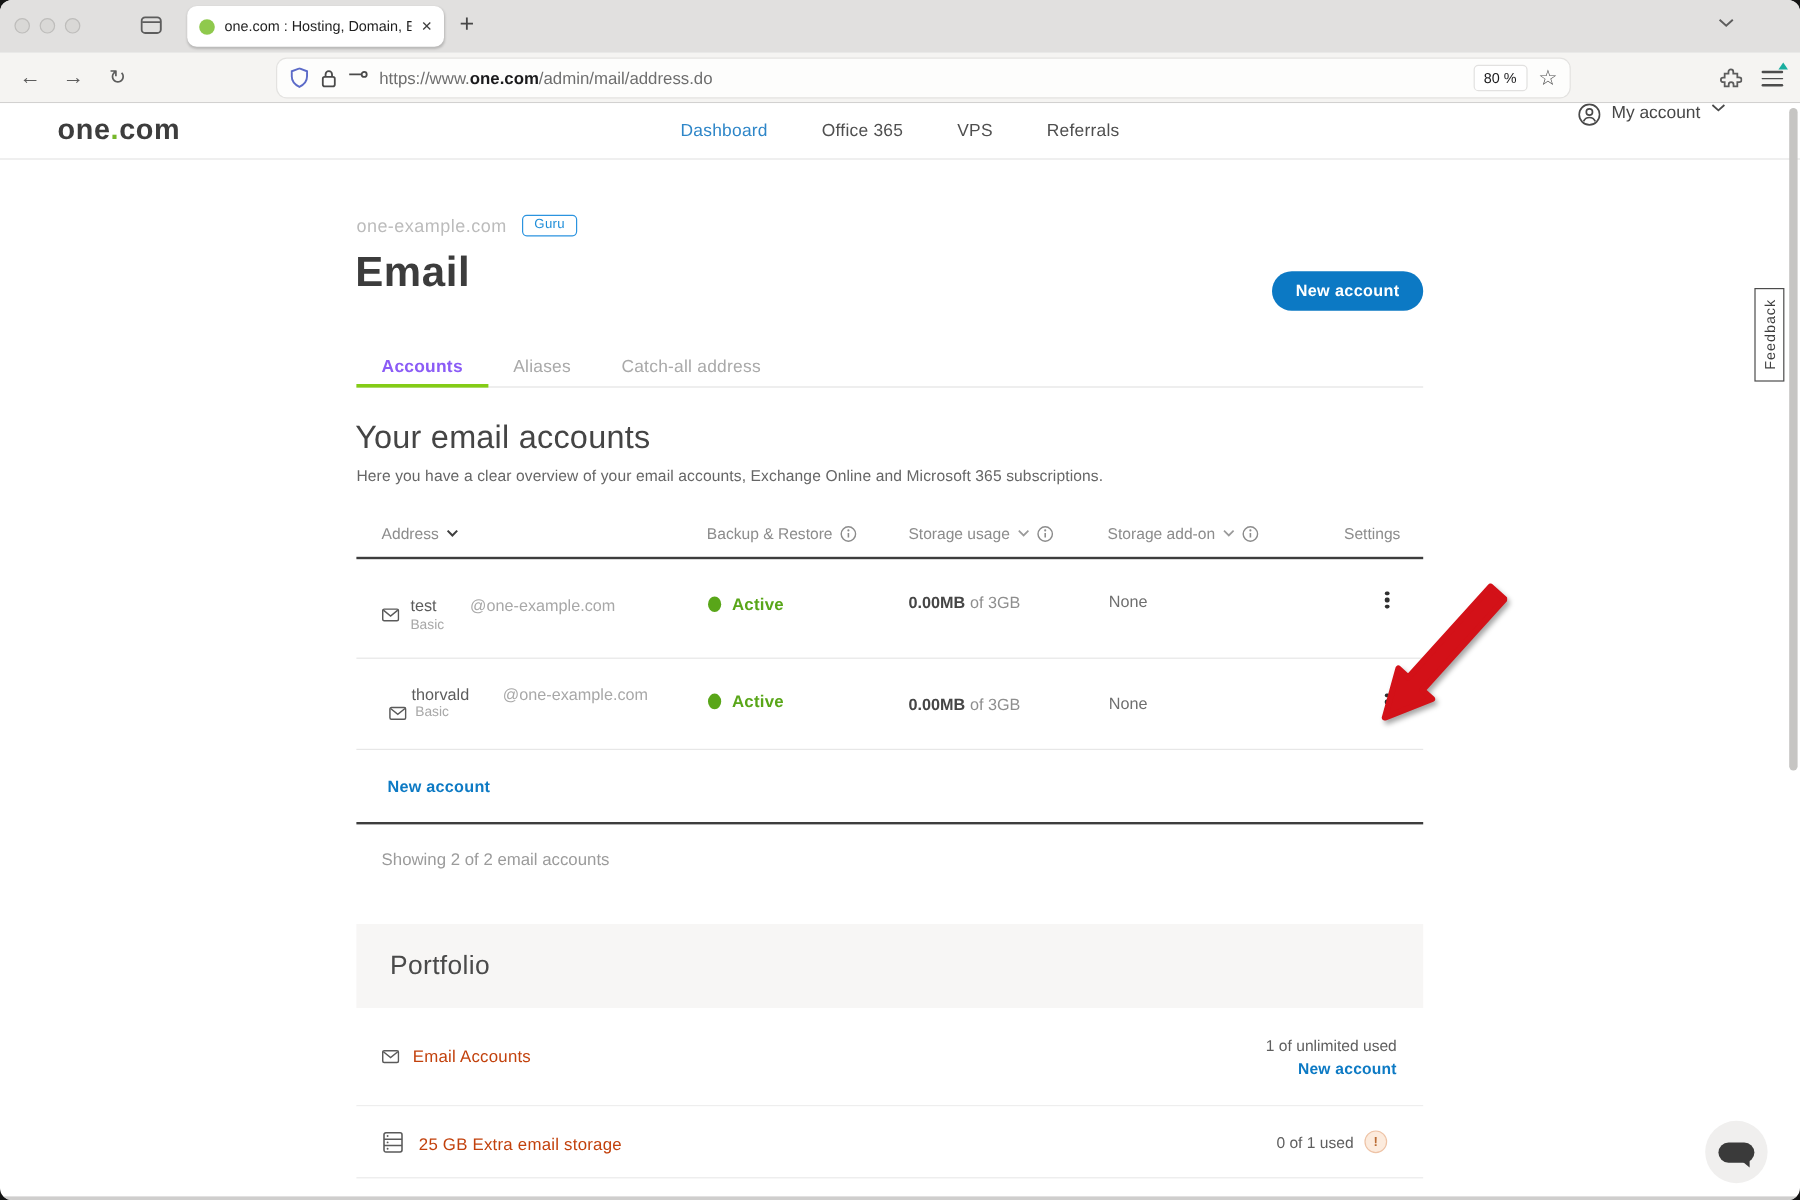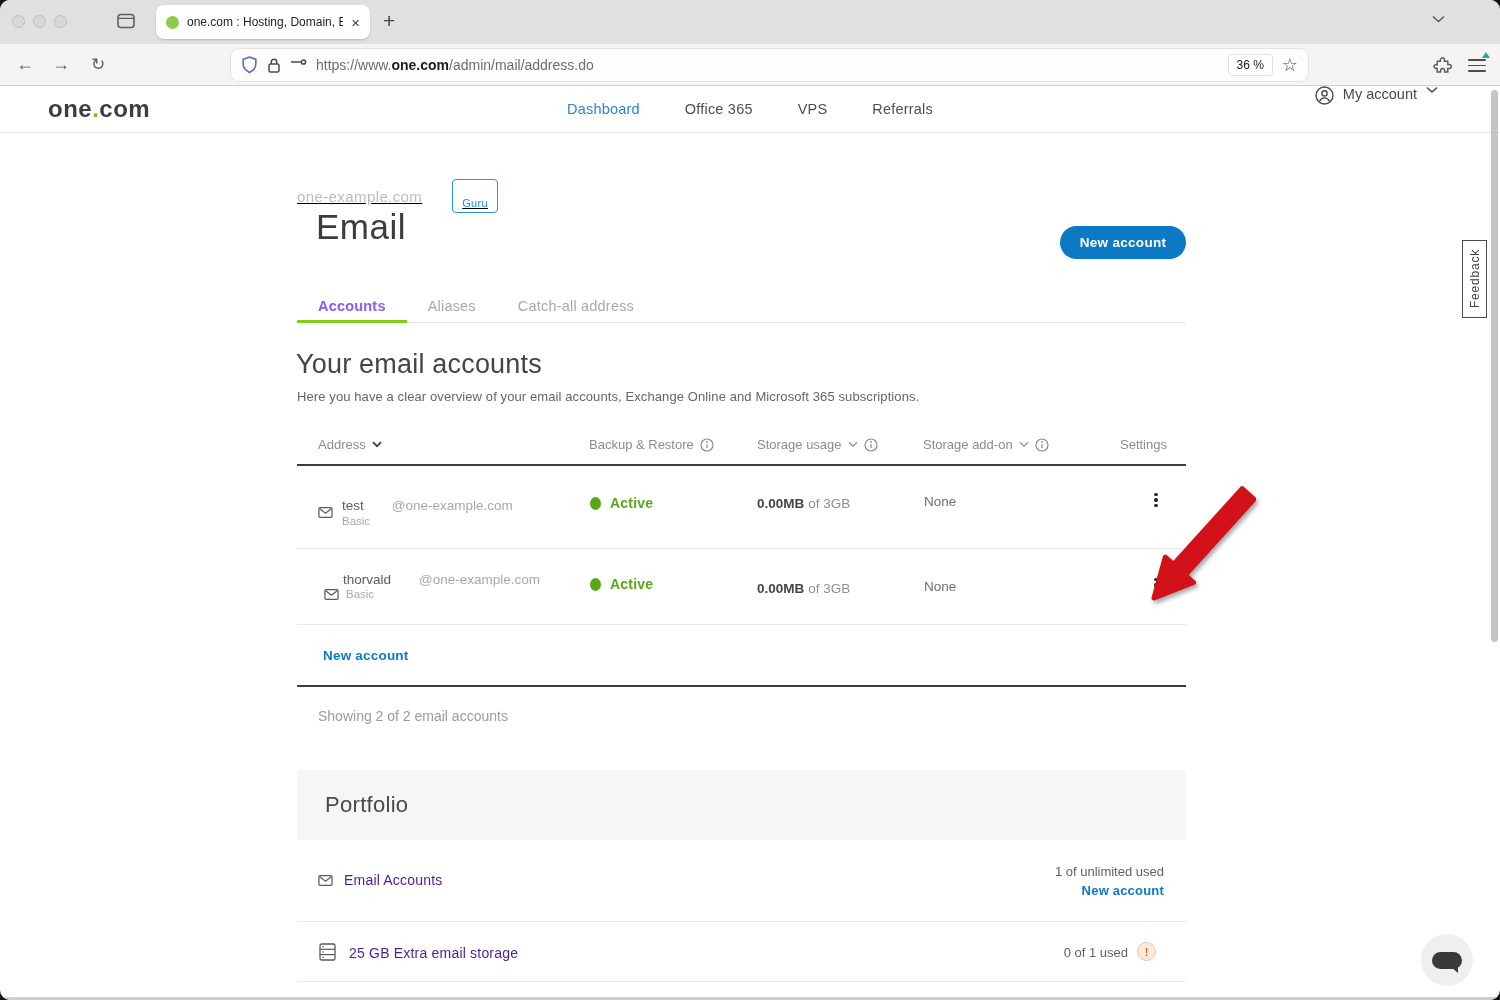--- a/index.html
+++ b/index.html
@@ -37,24 +37,24 @@
   
   .site-header{position:absolute;top:86px;left:0;right:0;height:47px;background:#fff;border-bottom:1px solid #e4e4e4;}
   .logo{position:absolute;left:48px;top:9px;font-size:24px;font-weight:700;color:#3d3d3d;letter-spacing:.5px;}
   .logo .dot{color:#76b729;}
   .main-nav{position:absolute;left:0;right:0;top:0;height:46px;display:flex;justify-content:center;align-items:center;gap:45px;}
   .nav-link{font-size:14.5px;color:#4f4f4f;letter-spacing:.2px;cursor:default;}
   .nav-link.active{color:#2e86c8;}
   .account{position:absolute;right:62px;top:0;height:46px;display:flex;align-items:flex-start;gap:9px;color:#474747;font-size:14.5px;}
 
   
-  .domain-line{position:absolute;left:297px;top:179px;display:flex;align-items:center;gap:30px;text-decoration:underline;}
+  .domain-line{position:absolute;left:297px;top:179px;display:flex;align-items:center;gap:13px;}
   .domain-name{font-size:15px;color:#bcbcbc;letter-spacing:.4px;}
-  .plan-badge{font-size:11px;color:#1f8ed9;border:1px solid #2b93df;border-radius:4px;padding:17px 9px 3px;letter-spacing:.3px;}
-  .page-title{position:absolute;left:296px;top:207px;font-size:35px;color:#3c3c3c;font-weight:400;letter-spacing:.5px;margin-left:20px;}
+  .plan-badge{font-size:11px;color:#1f8ed9;border:1px solid #2b93df;border-radius:4px;padding:1px 9px 3px;letter-spacing:.3px;}
+  .page-title{position:absolute;left:296px;top:207px;font-size:35px;color:#3c3c3c;font-weight:700;letter-spacing:.5px;}
   .btn-primary{position:absolute;left:1060px;top:226px;width:126px;height:33px;border-radius:17px;background:#0c79c4;
                color:#fff;font-size:13.5px;font-weight:700;display:flex;align-items:center;justify-content:center;letter-spacing:.3px;cursor:default;}
 
   .tabs{position:absolute;left:297px;top:292px;width:889px;height:31px;border-bottom:1px solid #e3e3e3;display:flex;}
   .tab-item{height:31px;line-height:28px;padding:0 21px;font-size:14.5px;color:#a9a9a9;letter-spacing:.2px;cursor:default;}
   .tab-item.active{color:#8b5cf6;border-bottom:3px solid #84cc16;font-weight:bold;}
 
   .section-title{position:absolute;left:296px;top:349px;font-size:27px;color:#454545;letter-spacing:.2px;}
   .section-desc{position:absolute;left:297px;top:389px;font-size:13px;color:#666;letter-spacing:.1px;}
 
@@ -76,21 +76,21 @@
   .addon{font-size:13.5px;color:#6f6f6f;}
   .kebab{width:18px;height:18px;display:flex;flex-direction:column;align-items:center;justify-content:center;gap:2.6px;cursor:default;}
   .kebab i{width:3.2px;height:3.2px;border-radius:50%;background:#2f2f2f;}
   .icon-mail{color:#5a5a5a;}
   .link-blue{font-size:13.5px;font-weight:700;color:#0d7ac4;letter-spacing:.2px;cursor:default;}
   .summary{position:absolute;left:318px;top:708px;font-size:14px;color:#9b9b9b;}
 
   .portfolio{position:absolute;left:297px;top:770px;width:889px;}
   .p-head{height:70px;background:#f7f6f5;display:flex;align-items:center;padding-left:28px;font-size:22px;color:#4a4a4a;letter-spacing:.3px;}
   .p-row{position:relative;background:#fff;border-bottom:1px solid #eaeaea;}
-  .p-label{font-size:14px;color:#4c1d95;letter-spacing:.2px;}
+  .p-label{font-size:14px;color:#c2410c;letter-spacing:.2px;}
   .p-usage{font-size:13px;color:#5f5f5f;}
   .warn{width:19px;height:19px;border-radius:50%;background:#fcebdd;border:1.5px solid #eec3a6;color:#b96b33;
         font-size:11px;font-weight:700;display:flex;align-items:center;justify-content:center;}
 
   .feedback{position:absolute;left:1462px;top:240px;width:25px;height:78px;background:#fff;border:1px solid #4c4c4c;
             display:flex;align-items:center;justify-content:center;}
   .feedback span{writing-mode:vertical-rl;transform:rotate(180deg);font-size:12px;color:#3f3f3f;letter-spacing:.8px;}
 
   .scroll-thumb{position:absolute;left:1491px;top:90px;width:7px;height:552px;background:#c6c5c3;border-radius:4px;}
 
@@ -154,21 +154,21 @@
       </span>
       <span style="color:#4a4a4a;">
         <svg width="17" height="14" viewBox="0 0 17 14">
             <line x1="1" y1="4" x2="11" y2="4" stroke="currentColor" stroke-width="1.5"></line>
             <circle cx="13.5" cy="4" r="2.1" fill="none" stroke="currentColor" stroke-width="1.5"></circle>
             <line x1="16" y1="10" x2="6" y2="10" stroke="currentColor" stroke-width="1.5" opacity="0"></line>
           </svg>
       </span>
       <span class="url-text"><span>https://www.</span><b>one.com</b><span>/admin/mail/address.do</span></span>
       <span class="url-spacer"></span>
-      <span class="zoom-badge">36 %</span>
+      <span class="zoom-badge">80 %</span>
       <span class="star">☆</span>
     </div>
 
     <span class="puzzle-wrap">
       <svg width="19" height="19" viewBox="0 0 18 18">
           <path d="M4 6h3V4.6A1.9 1.9 0 0 1 10.8 4.6V6H14v3h1.4a1.9 1.9 0 0 1 0 3.8H14V16h-3v-1.4a1.9 1.9 0 0 0-3.8 0V16H4v-3.2H2.8a1.8 1.8 0 0 1 0-3.6H4z" fill="none" stroke="currentColor" stroke-width="1.4"></path>
         </svg>
     </span>
     <span class="hamburger">
         <i></i>

